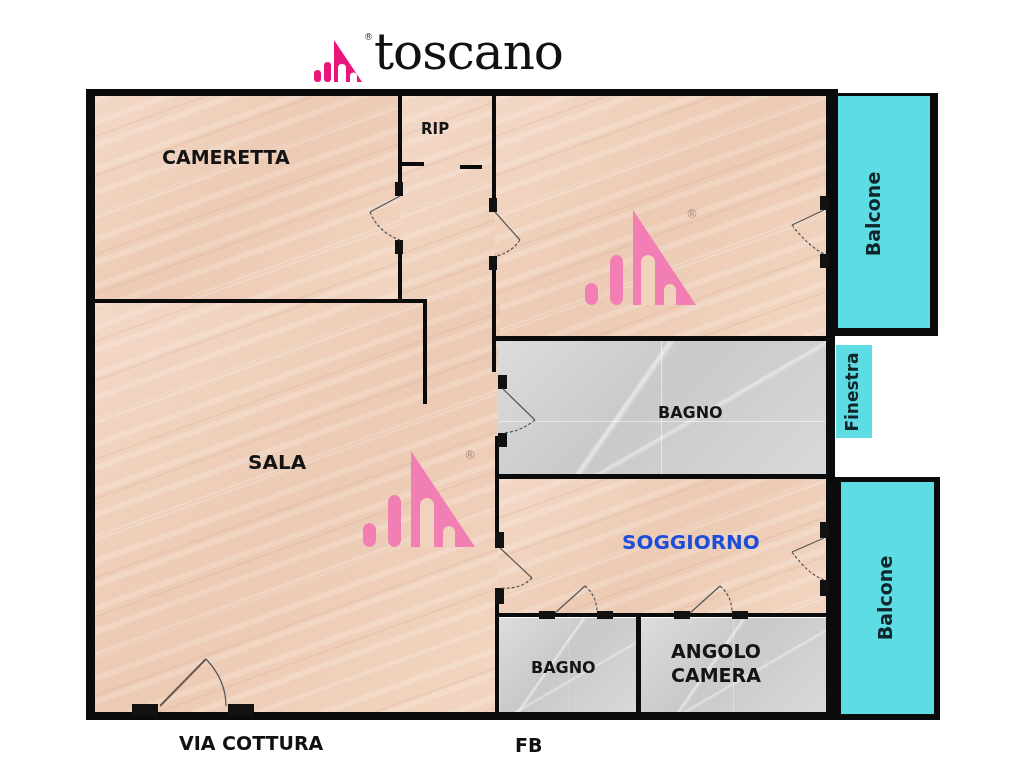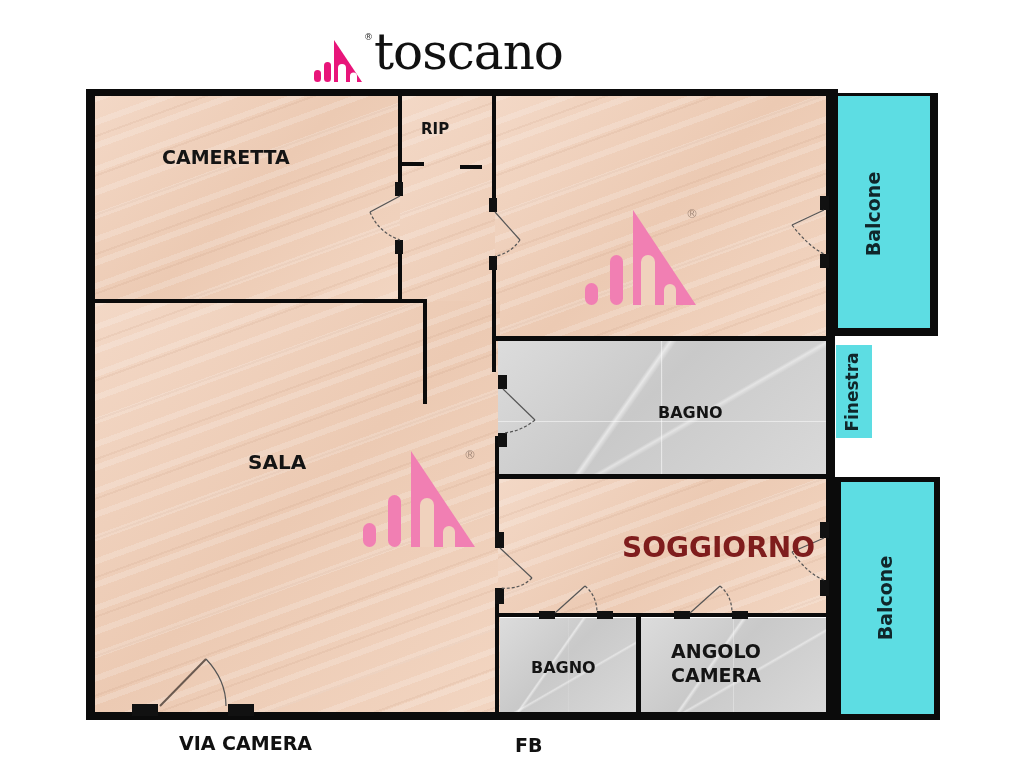--- a/index.html
+++ b/index.html
@@ -164,25 +164,25 @@
 
 <span class="abs" style="left:686px;top:207px;font-size:12px;color:#a48a7a;">®</span>
 <span class="abs" style="left:464px;top:448px;font-size:12px;color:#a48a7a;">®</span>
 
 <div class="room-label" style="left:162px;top:146px;font-size:19px;">CAMERETTA</div>
 <div class="room-label" style="left:421px;top:120px;font-size:15px;">RIP</div>
 <div class="room-label" style="left:566px;top:144px;width:186px;font-size:19px;">
 </div>
 <div class="room-label" style="left:248px;top:450px;font-size:20px;">SALA</div>
 <div class="room-label" style="left:658px;top:403px;font-size:16px;">BAGNO</div>
-<div class="room-label" style="left:622px;top:530px;font-size:28px;color:#7f1d1d;text-align:center;">SOGGIORNO</div>
+<div class="room-label" style="left:622px;top:530px;font-size:20px;color:#1d4ed8;text-align:center;">SOGGIORNO</div>
 <div class="room-label" style="left:531px;top:658px;font-size:16px;">BAGNO</div>
 <div class="room-label" style="left:654px;top:640px;width:124px;font-size:19px;">
   <div>ANGOLO</div>
   <div>CAMERA</div>
 </div>
 
 <div class="vert" style="left:824px;top:202px;width:100px;height:24px;font-size:19px;">Balcone</div>
 <div class="vert" style="left:804px;top:382px;width:96px;height:20px;font-size:17px;">Finestra</div>
 <div class="vert" style="left:836px;top:586px;width:100px;height:24px;font-size:19px;">Balcone</div>
 
-<div class="street" style="left:179px;top:732px;">VIA CAMERA</div>
+<div class="street" style="left:179px;top:732px;">VIA COTTURA</div>
 <div class="street" style="left:515px;top:734px;">FB</div>
 
 </body></html>

